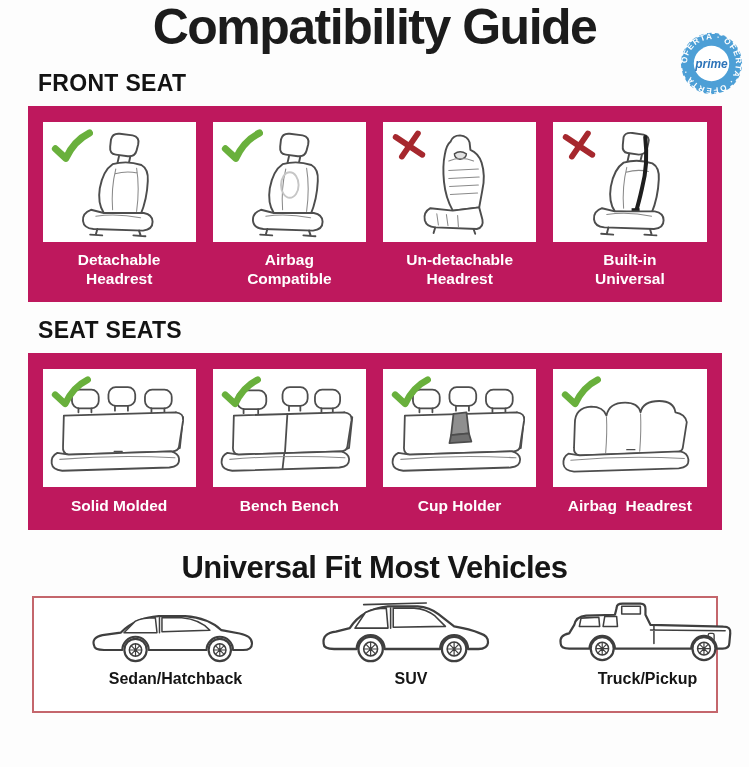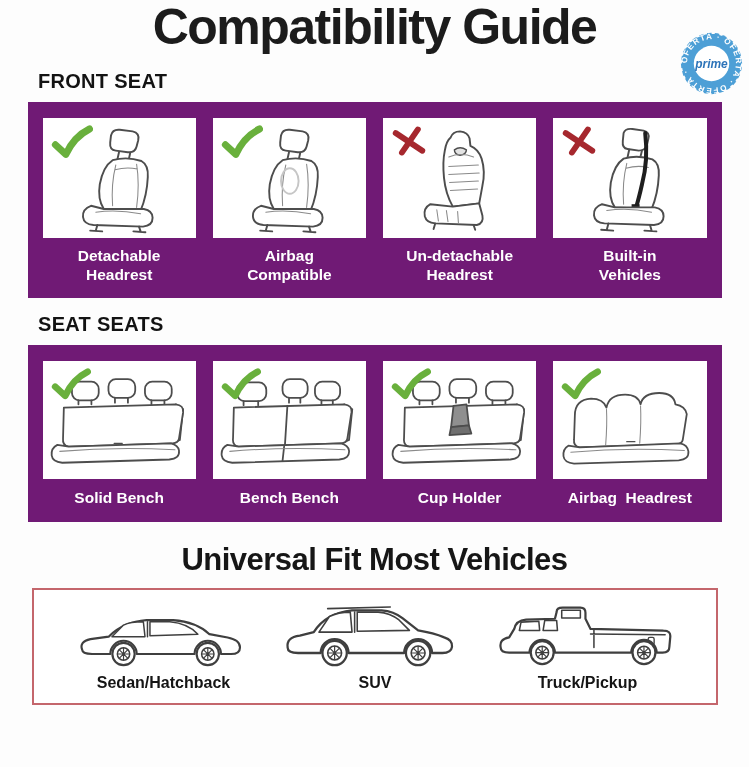--- a/index.html
+++ b/index.html
@@ -11,25 +11,25 @@
     position:relative; overflow:hidden;
   }
   .title-row { text-align:center; }
   .page-title {
     margin:0; font-size:50px; font-weight:800; letter-spacing:-1.5px;
     color:#1c1c1c; line-height:1.1;
   }
   .badge { position:absolute; top:30px; right:4px; width:67px; height:67px; }
 
   .section-heading {
-    font-size:20px; font-weight:700; color:#131313;
+    font-size:23px; font-weight:700; color:#131313;
     margin:15px 0 9px 38px; letter-spacing:0.3px;
   }
   .banner {
-    width:694px; margin:0 auto; background:#701a75;
+    width:694px; margin:0 auto; background:#be185d;
     padding:16px 15px 8px 15px;
   }
   .banner-grid { display:grid; grid-template-columns:repeat(4,1fr); gap:17px; }
   .col { display:flex; flex-direction:column; }
   .card {
     background:#ffffff; height:120px; position:relative;
     display:flex; align-items:center; justify-content:center;
   }
   .rear .card { height:118px; }
   .mark { position:absolute; top:7px; left:8px; width:42px; height:36px; }
@@ -43,21 +43,21 @@
   .universal-heading {
     text-align:center; font-size:31px; font-weight:800; color:#161616;
     margin:20px 0 10px; letter-spacing:-0.5px;
   }
   .vehicle-box {
     width:686px; height:117px; margin:0 auto; background:#ffffff;
     border:2px solid #c4666c;
     display:flex; align-items:flex-end; justify-content:space-between;
     padding:10px 26px 6px;
   }
-  .vehicle { margin:5px; text-align:center; flex:1; }
+  .vehicle { margin:17px; text-align:center; flex:1; }
   .vehicle-label { font-size:16px; font-weight:600; color:#151515; padding-top:1px; }
 
   svg { display:block; }
   .card svg.seat { margin:6px auto 0; }
 </style>
 </head>
 <body>
 
 <div class="title-row">
   <h1 class="page-title">Compatibility Guide</h1>
@@ -166,21 +166,21 @@
             <path d="M61 44 Q55 68 57 95 M60 50 Q74 46 88 49" fill="none" stroke-width="1.3" stroke="#8a8a8a"></path>
             <path d="M84 6 Q88 40 80 70 Q76 88 72 101" fill="none" stroke="#1e1e1e" stroke-width="5"></path>
             <rect x="67" y="95" width="10" height="8" fill="#1e1e1e" stroke="none"></rect>
             <path d="M30 95 Q19 99 20 109 Q21 118 33 119 L95 121 Q107 120 107 110 Q107 101 96 99 L46 99 Z"></path>
             <path d="M36 103 Q62 99 92 105" fill="none" stroke-width="1.3" stroke="#8a8a8a"></path>
             <path d="M38 119 L36 127 M90 121 L92 128 M29 127 L44 128 M83 128 L98 129" fill="none"></path>
           </g>
         </svg>
       </div>
       <div class="card-label">Built-in
-Vehicles</div>
+Universal</div>
     </div>
 
   </div>
 </div>
 
 <div class="section-heading">SEAT SEATS</div>
 
 <div class="banner rear">
   <div class="banner-grid">
 
@@ -198,21 +198,21 @@
             <rect x="122" y="8" width="33" height="23" rx="9"></rect>
             <path d="M40 31 v5 M56 31 v5 M85 28 v6 M101 28 v6 M130 31 v5 M146 31 v5" fill="none"></path>
             <path d="M160 36 L169 42 L165 80 L156 84 Z" fill="#d9d9d9"></path>
             <path d="M22 40 L160 36 Q170 37 169 46 L164 78 Q163 84 156 84 L28 88 Q20 87 21 78 Z"></path>
             <path d="M84 84 h10" fill="none" stroke-width="1.6"></path>
             <path d="M14 86 Q6 90 7 99 Q8 107 20 108 L152 104 Q165 103 164 93 Q163 86 154 84 L28 88 Z"></path>
             <path d="M17 94 Q86 88 159 92" fill="none" stroke-width="1.3" stroke="#8a8a8a"></path>
           </g>
         </svg>
       </div>
-      <div class="card-label">Solid Bench</div>
+      <div class="card-label">Solid Molded</div>
     </div>
 
     <div class="col">
       <div class="card">
         <span class="mark">
           <svg viewBox="0 0 48 40" width="40" height="34">
               <path d="M5 22 L17 33 Q26 13 44 4" fill="none" stroke="#69b03c" stroke-width="8" stroke-linecap="round" stroke-linejoin="round"></path>
             </svg>
         </span>
         <svg class="seat" viewBox="0 0 180 118" width="146" height="96">

